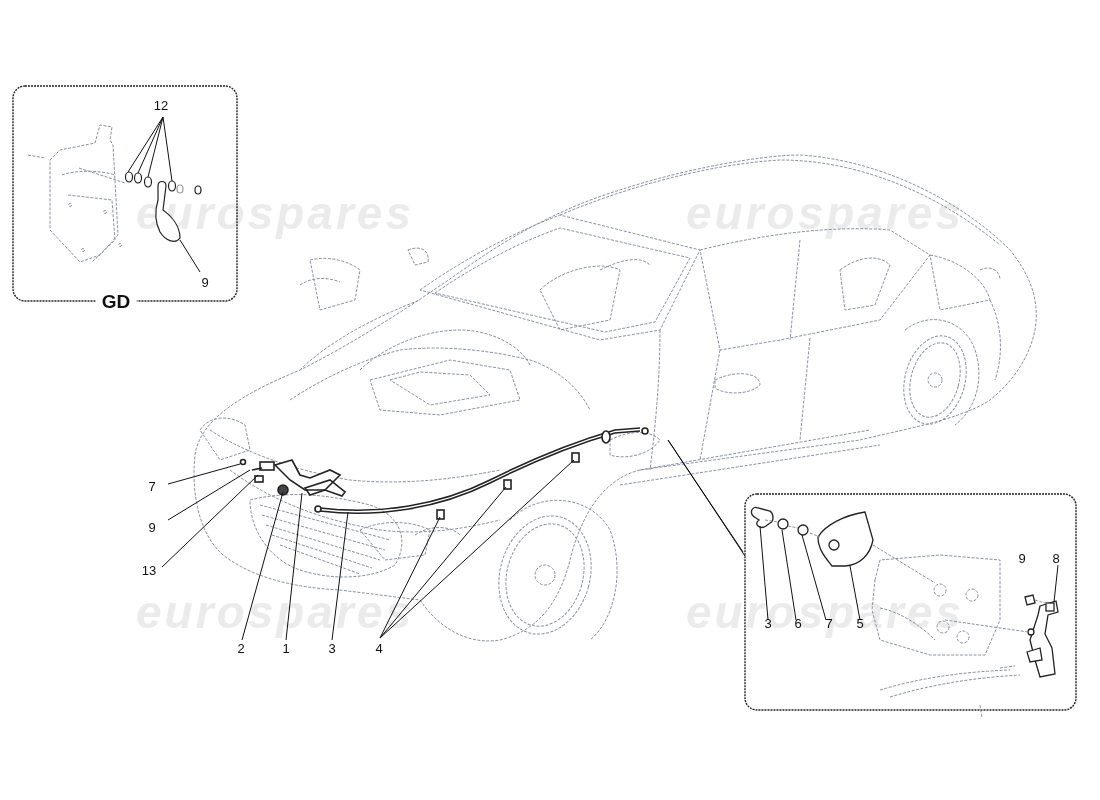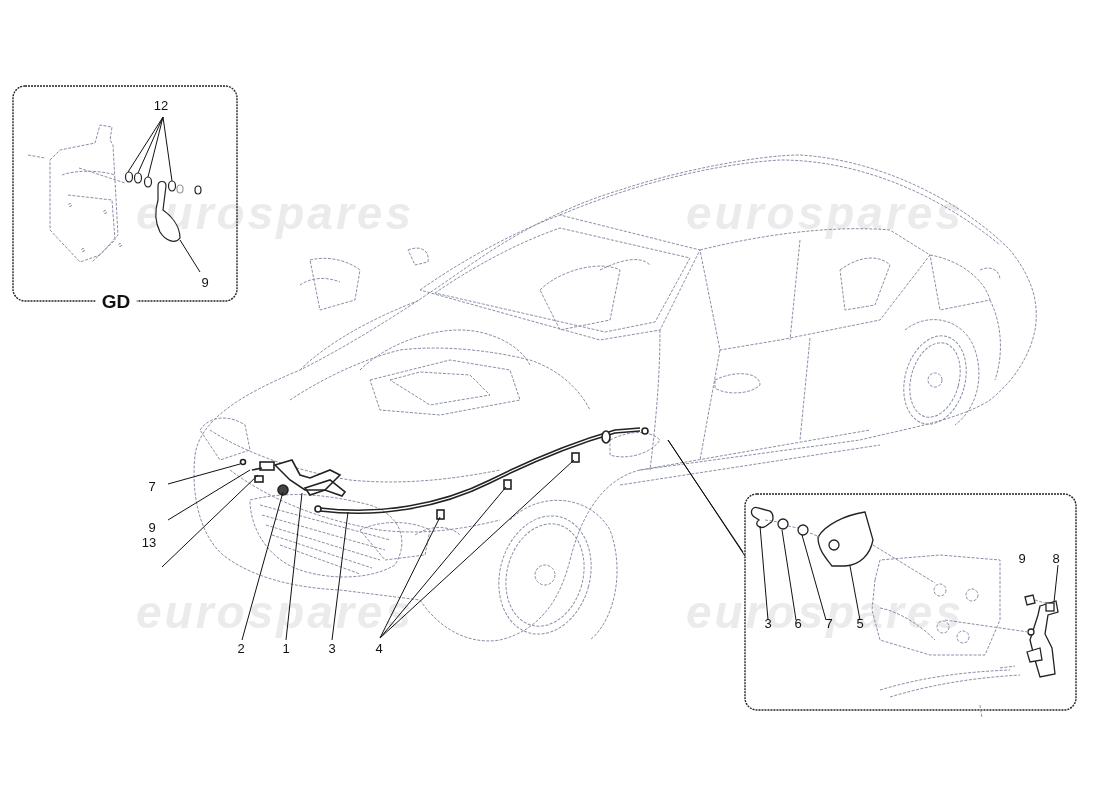--- a/index.html
+++ b/index.html
@@ -181,21 +181,21 @@
       <line x1="788" y1="526" x2="798" y2="528"></line>
       <line x1="765" y1="520" x2="778" y2="522"></line>
       <line x1="873" y1="545" x2="935" y2="583"></line>
       <line x1="1035" y1="600" x2="1048" y2="604"></line>
       <line x1="945" y1="620" x2="1028" y2="632"></line>
     </g>
   </svg>
 
   <span class="label" style="left:152px;top:486px;">7</span>
   <span class="label" style="left:152px;top:527px;">9</span>
-  <span class="label" style="left:149px;top:542px;">13</span>
+  <span class="label" style="left:149px;top:570px;">13</span>
   <span class="label" style="left:241px;top:648px;">2</span>
   <span class="label" style="left:286px;top:648px;">1</span>
   <span class="label" style="left:332px;top:648px;">3</span>
   <span class="label" style="left:379px;top:648px;">4</span>
 
   <span class="label" style="left:161px;top:105px;">12</span>
   <span class="label" style="left:205px;top:282px;">9</span>
   <span class="inset-title" style="left:116px;top:302px;">GD</span>
 
   <span class="label" style="left:768px;top:623px;">3</span>

